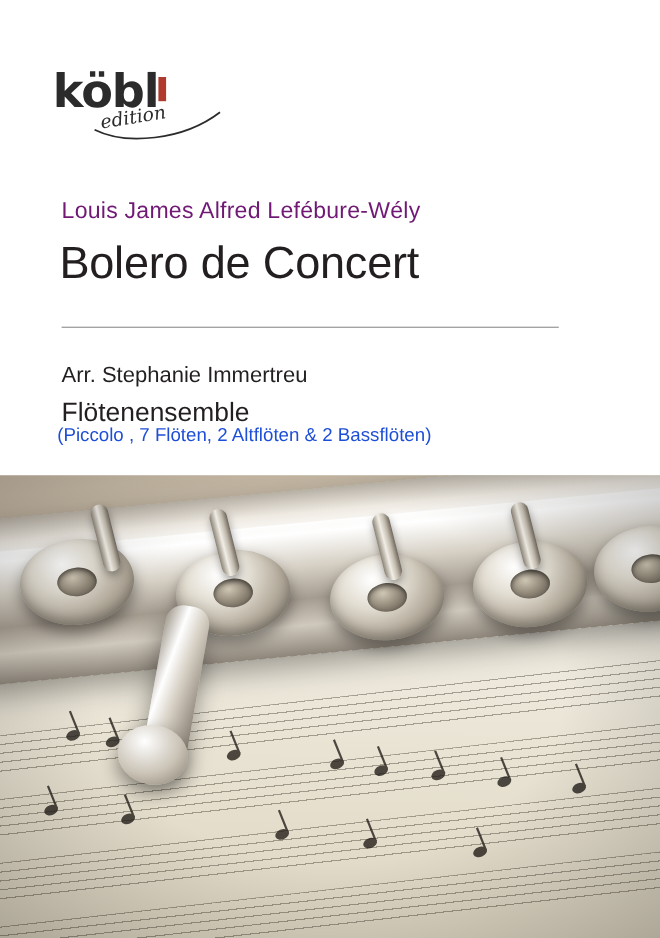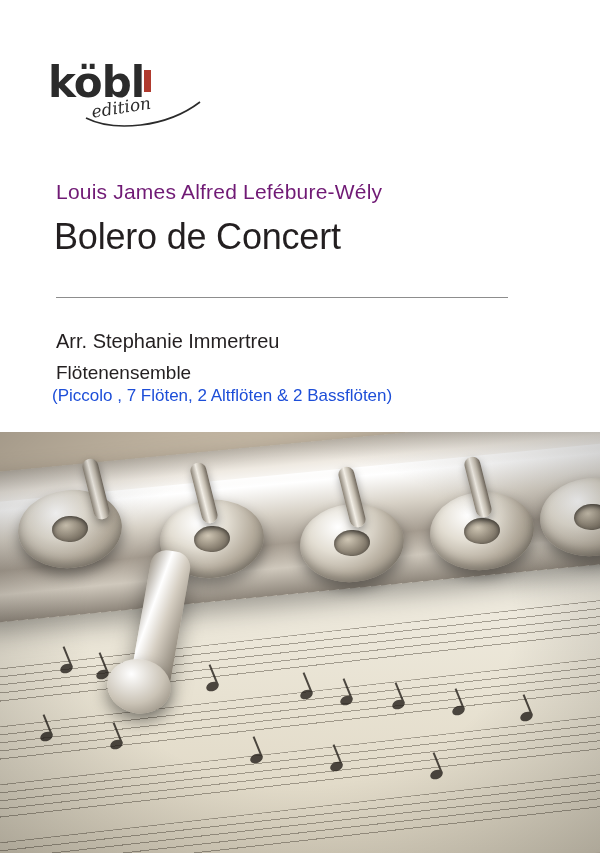--- a/index.html
+++ b/index.html
@@ -75,21 +75,21 @@
     left: 56px;
     top: 180px;
     font-size: 21px;
     color: #701a75;
     letter-spacing: 0.2px;
   }
   .work-title {
     position: absolute;
     left: 54px;
     top: 216px;
-    font-size: 36px;
+    font-size: 41px;
     color: #231f20;
     letter-spacing: -0.2px;
   }
   .rule {
     position: absolute;
     left: 56px;
     top: 297px;
     width: 452px;
     height: 1px;
     background: #8d8d8d;
@@ -98,21 +98,21 @@
     position: absolute;
     left: 56px;
     top: 330px;
     font-size: 20px;
     color: #231f20;
   }
   .ensemble {
     position: absolute;
     left: 56px;
     top: 362px;
-    font-size: 19px;
+    font-size: 24px;
     color: #231f20;
   }
   .instrumentation {
     position: absolute;
     left: 52px;
     top: 386px;
     font-size: 17px;
     color: #1d4ed8;
   }
 

